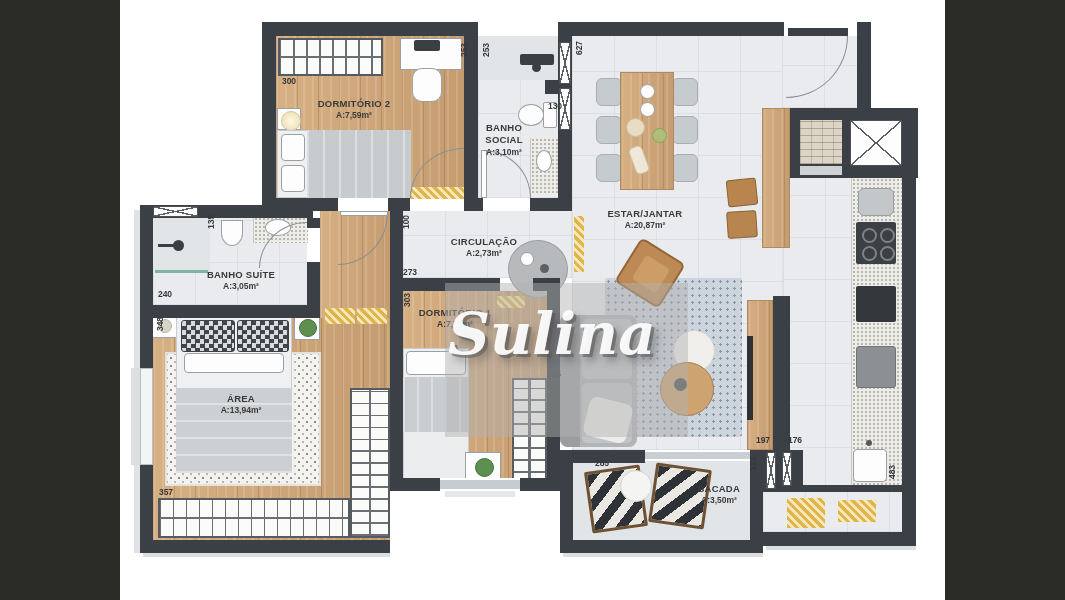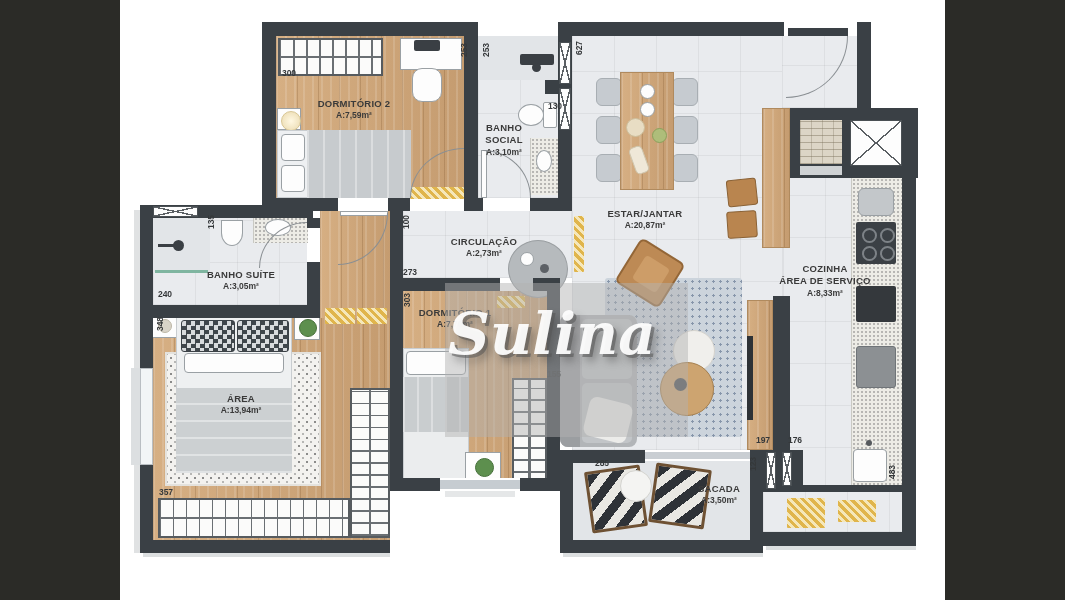--- a/index.html
+++ b/index.html
@@ -251,25 +251,20 @@
   </div>
   <div class="room-label" style="left:504px;top:140px">
     <div class="room-name">BANHO</div>
     <div class="room-name">SOCIAL</div>
     <div class="room-area">A:3,10m²</div>
   </div>
   <div class="room-label" style="left:645px;top:220px">
     <div class="room-name">ESTAR/JANTAR</div>
     <div class="room-area">A:20,87m²</div>
   </div>
-  <div class="room-label" style="left:825px;top:281px">
-    <div class="room-name">COZINHA</div>
-    <div class="room-name">ÁREA DE SERVIÇO</div>
-    <div class="room-area">A:8,33m²</div>
-  </div>
   <div class="room-label" style="left:241px;top:281px">
     <div class="room-name">BANHO SUÍTE</div>
     <div class="room-area">A:3,05m²</div>
   </div>
   <div class="room-label" style="left:484px;top:248px">
     <div class="room-name">CIRCULAÇÃO</div>
     <div class="room-area">A:2,73m²</div>
   </div>
   <div class="room-label" style="left:455px;top:319px">
     <div class="room-name">DORMITÓRIO 1</div>
@@ -277,21 +272,21 @@
   </div>
   <div class="room-label" style="left:241px;top:405px">
     <div class="room-name">ÁREA</div>
     <div class="room-area">A:13,94m²</div>
   </div>
   <div class="room-label" style="left:719px;top:495px">
     <div class="room-name">SACADA</div>
     <div class="room-area">A:3,50m²</div>
   </div>
 
-  <span class="dim" style="left:289px;top:73px">300</span>
+  <span class="dim" style="left:289px;top:81px">300</span>
   <span class="dim v" style="left:464px;top:50px">253</span>
   <span class="dim v" style="left:486px;top:50px">253</span>
   <span class="dim v" style="left:579px;top:48px">627</span>
   <span class="dim" style="left:555px;top:106px">130</span>
   <span class="dim v" style="left:211px;top:222px">135</span>
   <span class="dim" style="left:165px;top:294px">240</span>
   <span class="dim v" style="left:160px;top:324px">348</span>
   <span class="dim v" style="left:406px;top:222px">100</span>
   <span class="dim" style="left:410px;top:272px">273</span>
   <span class="dim v" style="left:407px;top:300px">303</span>

